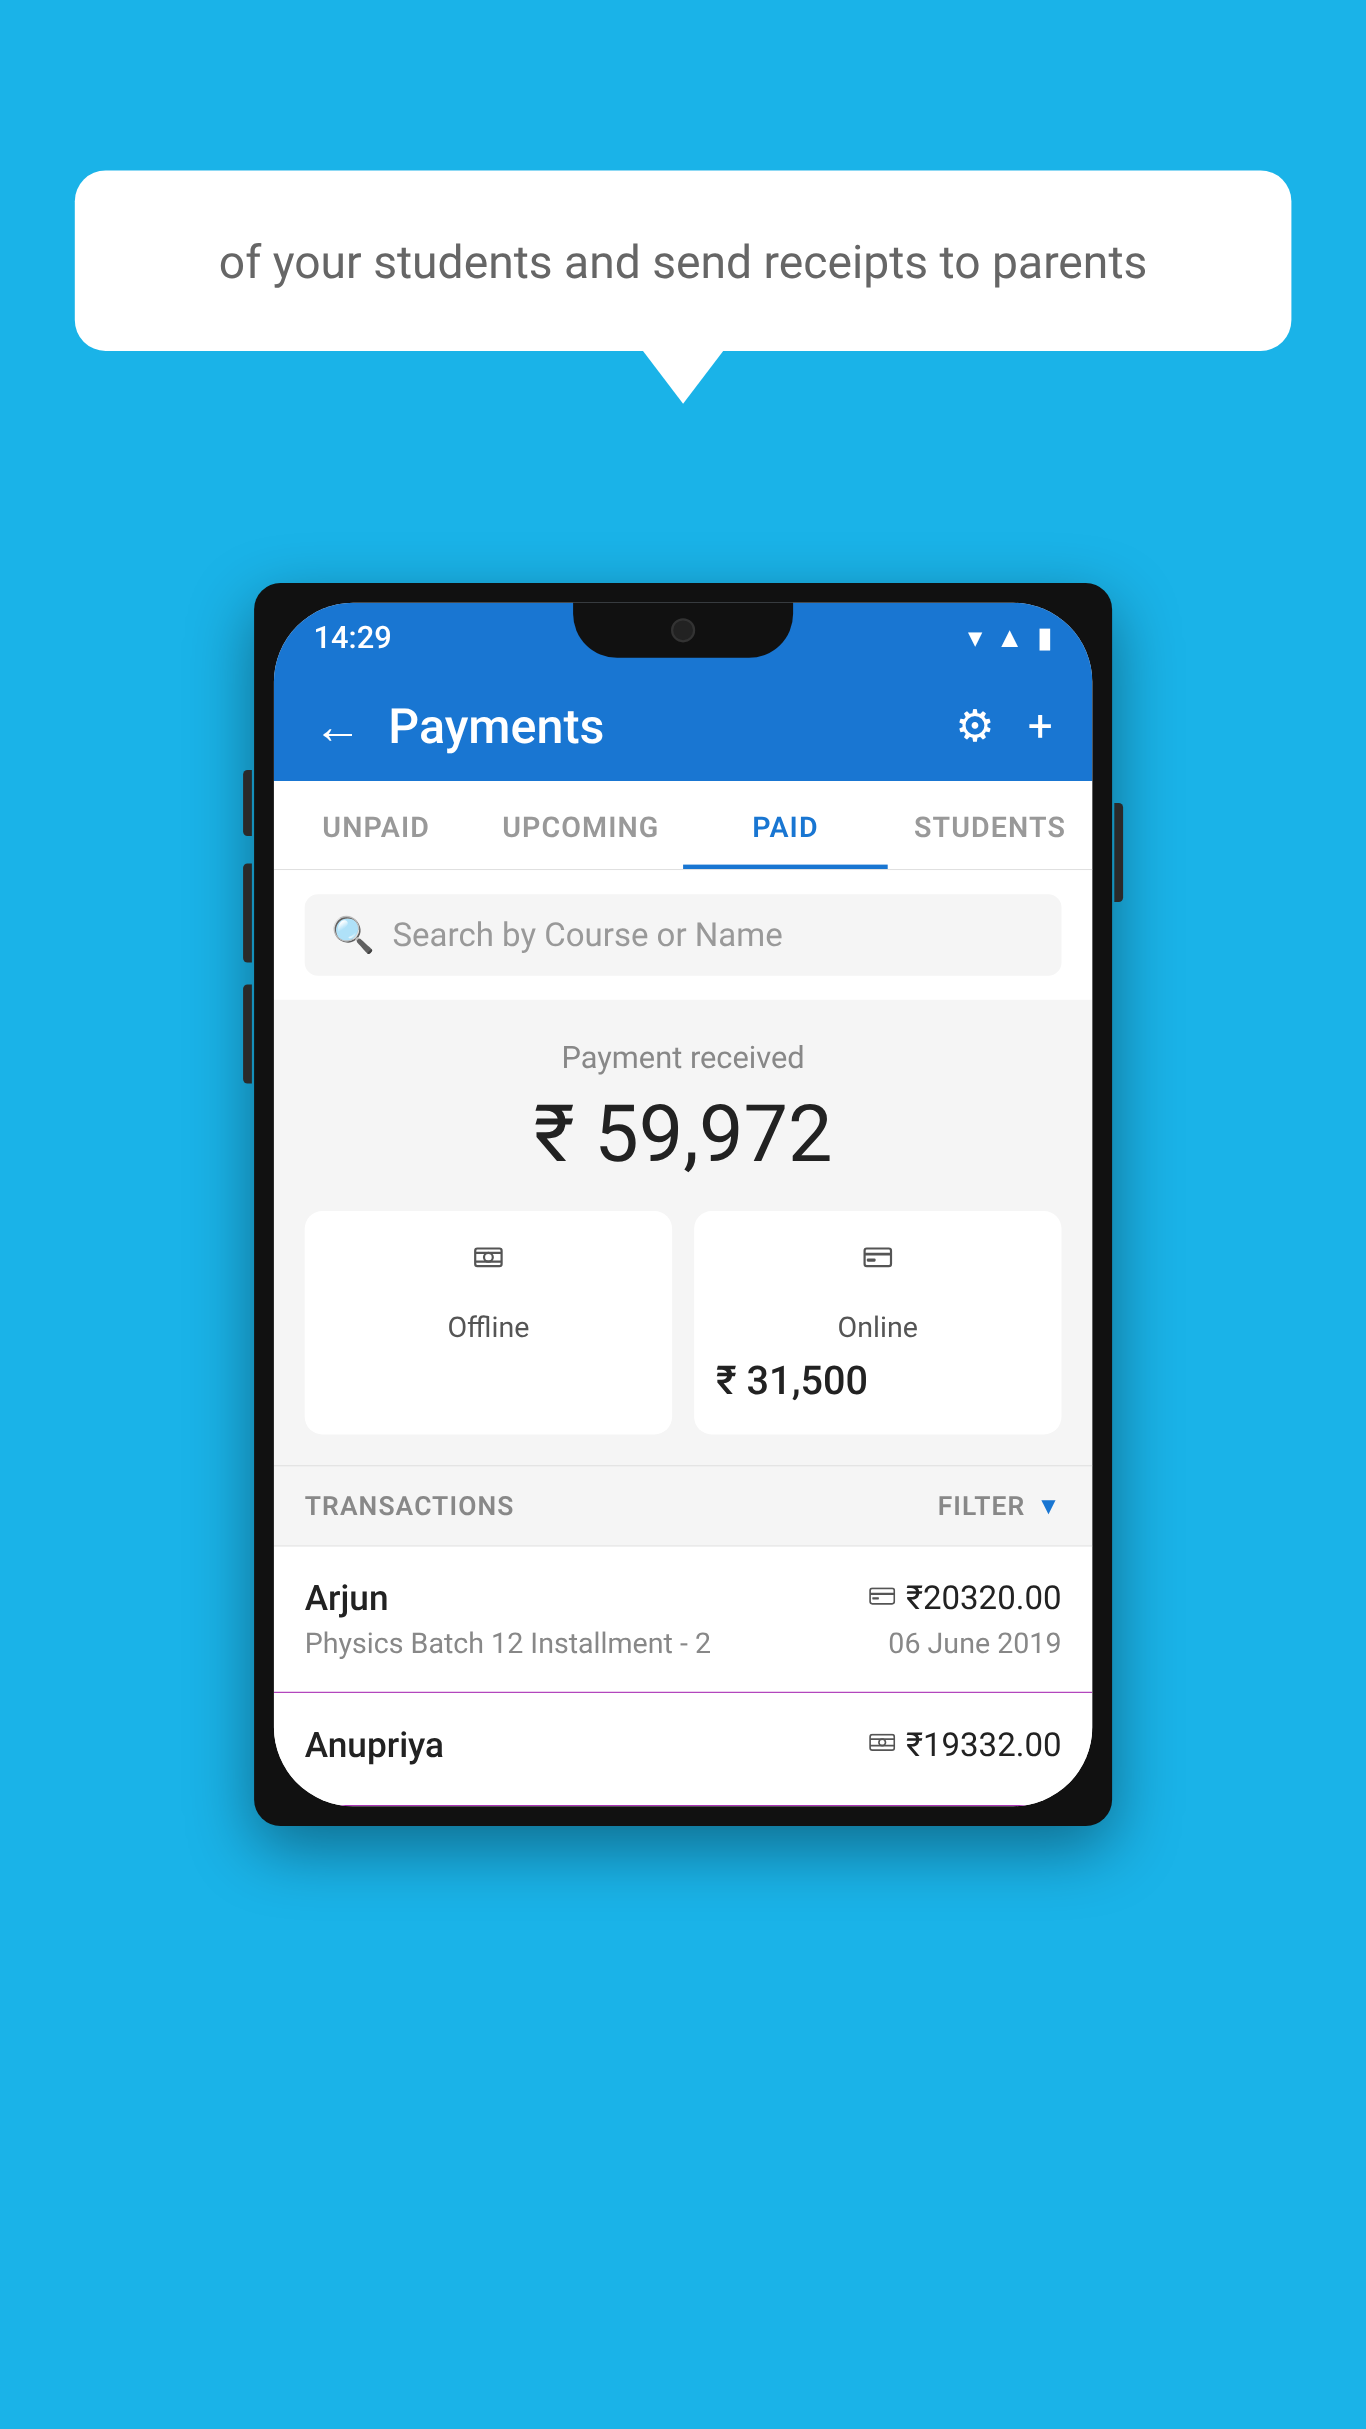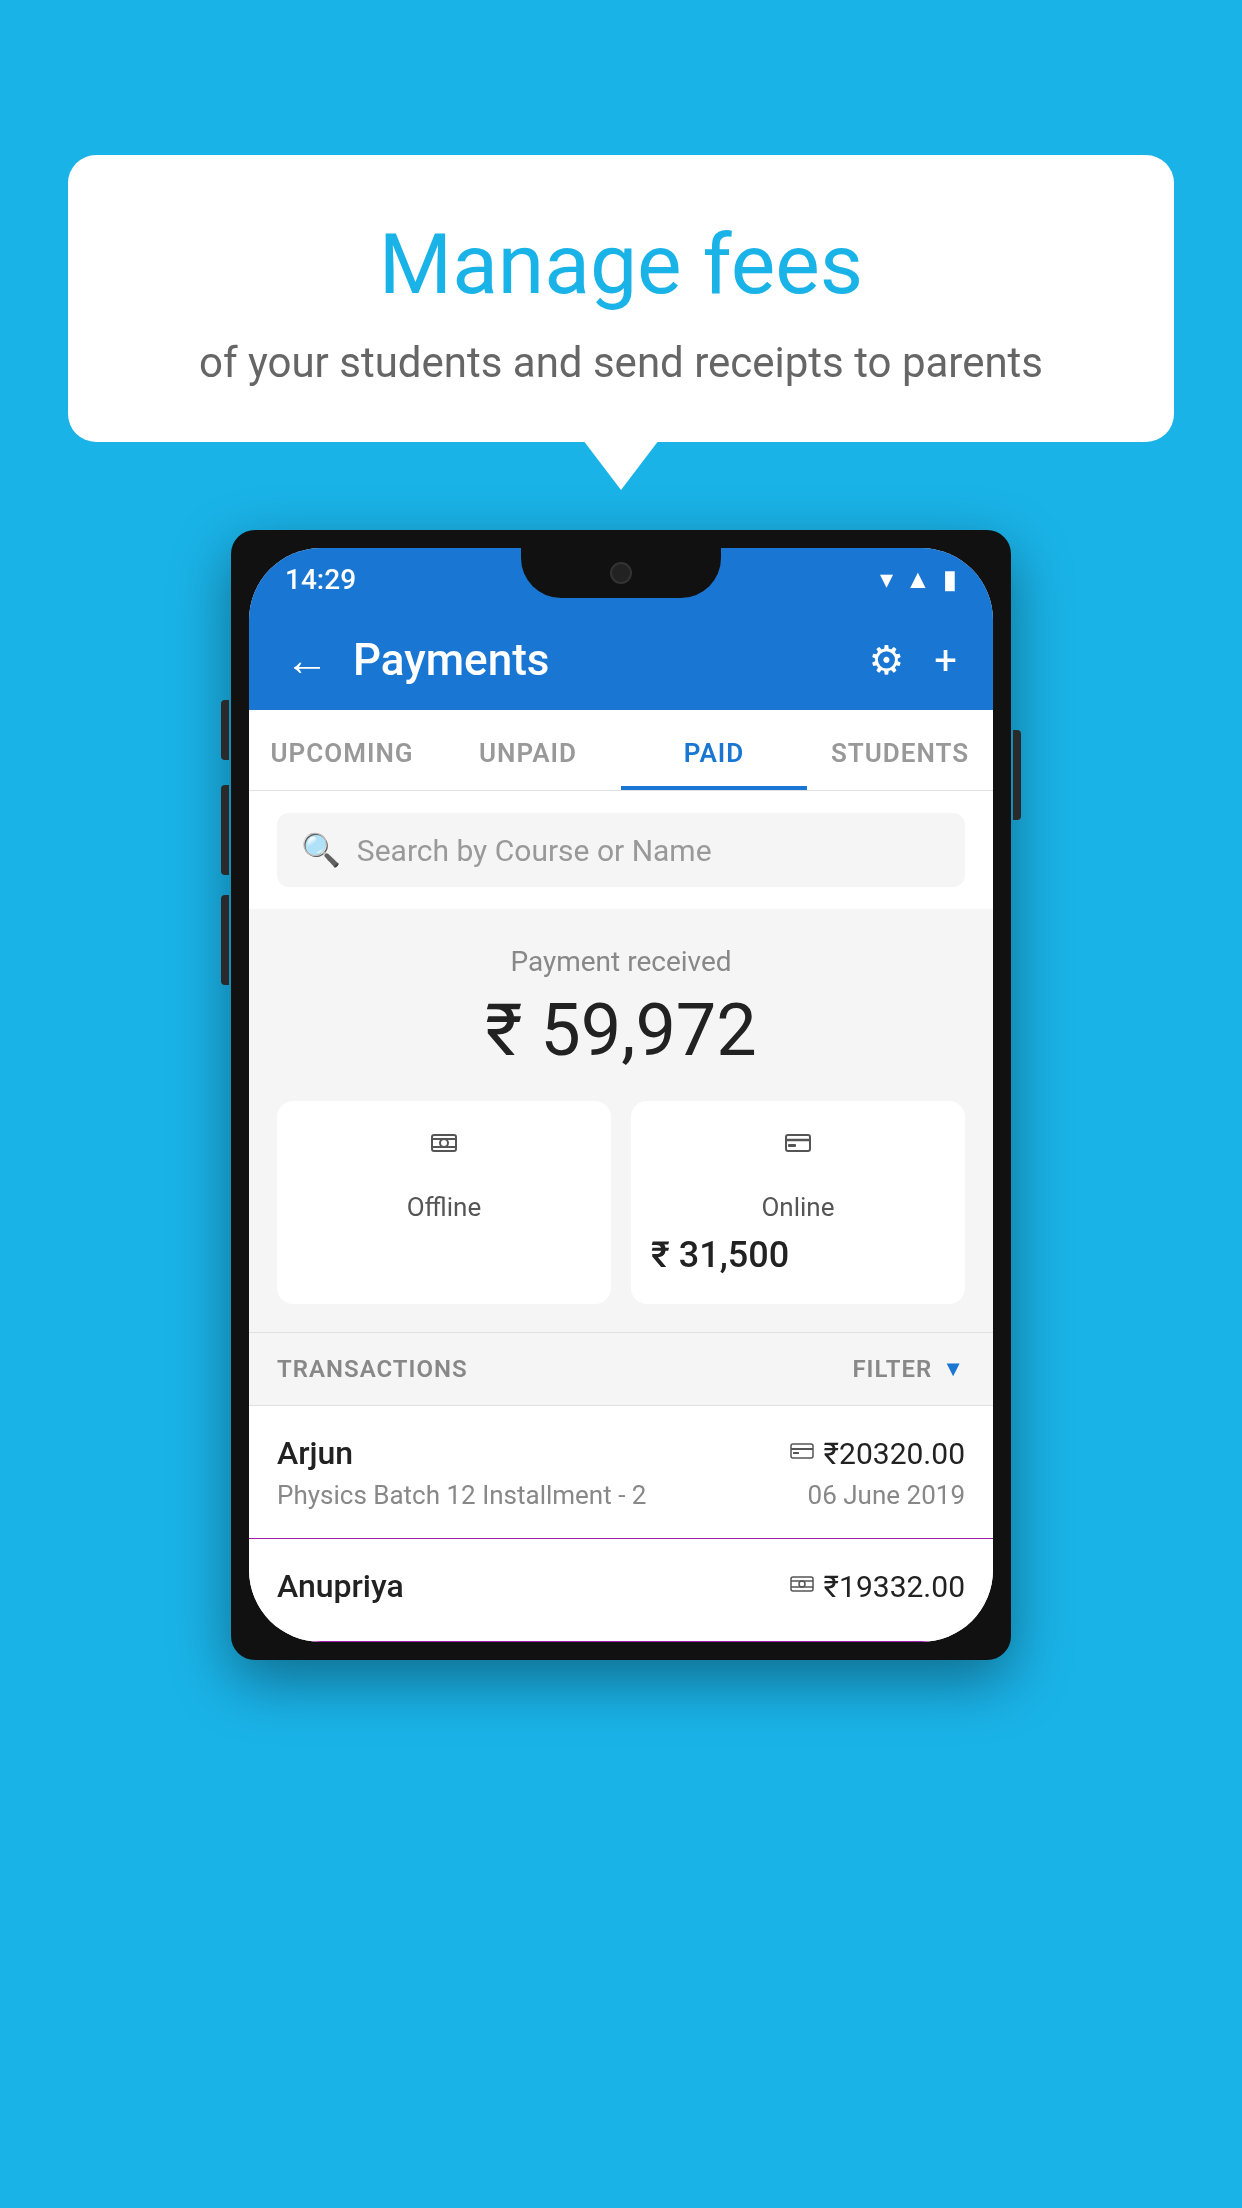--- a/index.html
+++ b/index.html
@@ -404,21 +404,20 @@
       height: 90px;
       background: #2a2a2a;
       border-radius: 4px 0 0 4px;
     }
   </style>
 </head>
 <body>
 
 <div class="speech-bubble-container">
   <div class="speech-bubble">
-    <div class="bubble-title">Manage fees</div>
     <div class="bubble-subtitle">of your students and send receipts to parents</div>
   </div>
 </div>
 
 <div class="phone-container">
   <div class="phone-outer">
 
     <div class="phone-side-btn-right"></div>
     <div class="phone-side-btn-left-1"></div>
     <div class="phone-side-btn-left-2"></div>
@@ -443,24 +442,24 @@
         <span class="back-btn">←</span>
         <span class="header-title">Payments</span>
         <div class="header-icons">
           <span class="header-icon">⚙</span>
           <span class="header-icon">+</span>
         </div>
       </div>
 
       <div class="tabs-container">
         <div class="tab-item">
+          <span>UNPAID</span>
+        </div>
+        <div class="tab-item">
           <span>UPCOMING</span>
-        </div>
-        <div class="tab-item">
-          <span>UNPAID</span>
         </div>
         <div class="tab-item active">
           <span>PAID</span>
         </div>
         <div class="tab-item">
           <span>STUDENTS</span>
         </div>
       </div>
 
       <div class="search-container">

